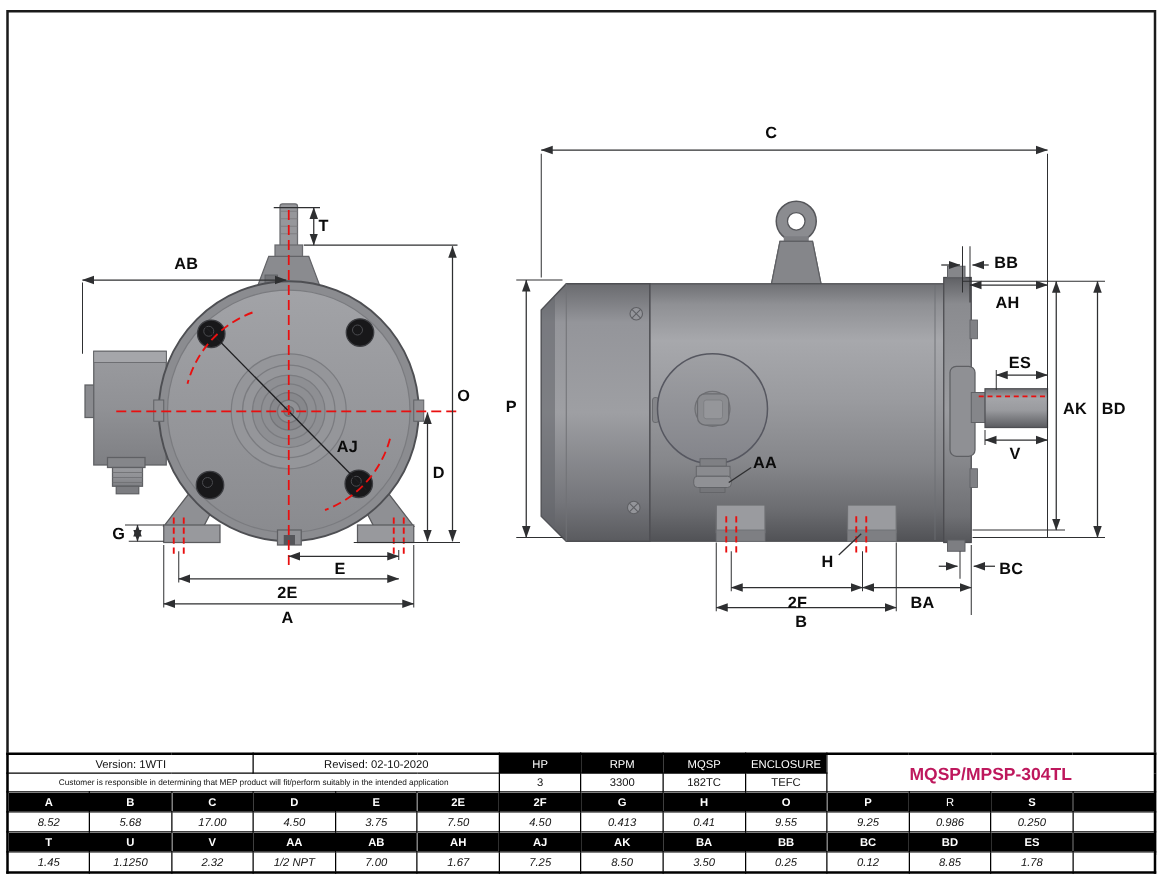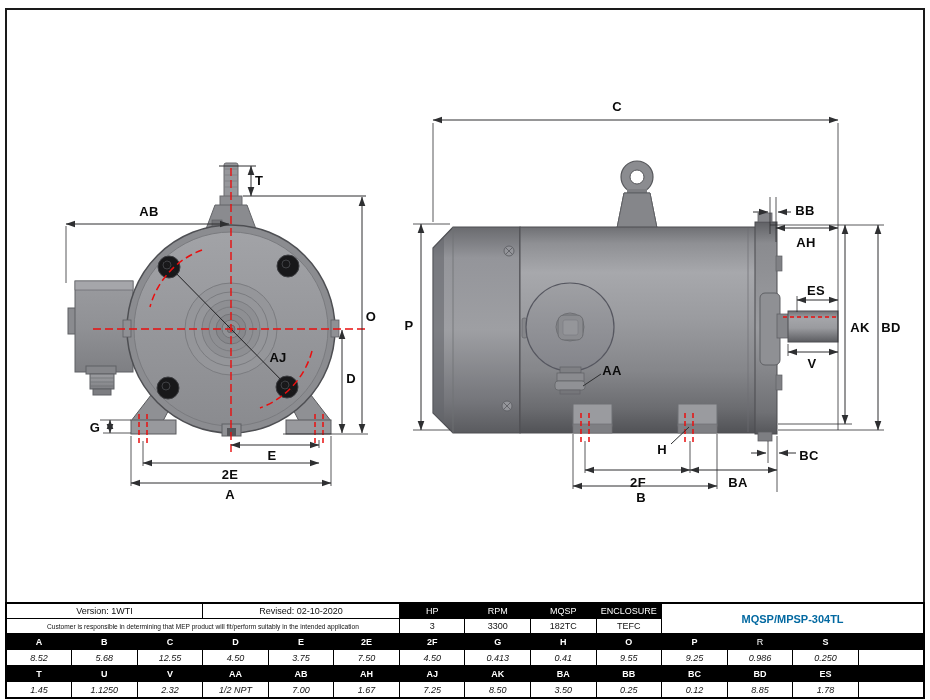--- a/index.html
+++ b/index.html
@@ -13,21 +13,21 @@
   #spec-table{position:absolute;left:5px;top:592px;width:920px;border-collapse:collapse;
               table-layout:fixed;background:#fff;border:2px solid #000;margin-top:10px;}
   #spec-table td{border:1px solid #000;text-align:center;vertical-align:middle;padding:0;overflow:hidden;
                  font-family:"Liberation Sans",sans-serif;}
   .r-info td{font-size:9px;height:14px;color:#111;}
   td.disc{font-size:6.6px;}
   td.hdrb{background:#000;color:#fff;font-weight:400;font-size:9px;}
   .r-hdr td{background:#000;color:#fff;font-weight:700;font-size:9px;height:15px;border-color:#000;}
   .r-hdr td.lt{font-weight:400;}
   .r-val td{font-size:9px;height:15px;color:#111;font-style:italic;}
-  td.model{font-size:11px;font-weight:700;color:#0369a1;}
+  td.model{font-size:14px;font-weight:700;color:#be185d;}
 </style>
 </head>
 <body>
 
 <div id="stage">
   <div id="sheet-border"></div>
 
   <svg id="drawing" width="930" height="592" viewBox="0 0 930 592">
     <defs>
       <marker id="ar" viewBox="0 0 10 8" refX="9.2" refY="4" markerWidth="10" markerHeight="8" orient="auto-start-reverse" markerUnits="userSpaceOnUse">
@@ -339,21 +339,21 @@
       <td>H</td>
       <td>O</td>
       <td>P</td>
       <td class="lt">R</td>
       <td>S</td>
       <td></td>
     </tr>
     <tr class="r-val">
       <td>8.52</td>
       <td>5.68</td>
-      <td>12.55</td>
+      <td>17.00</td>
       <td>4.50</td>
       <td>3.75</td>
       <td>7.50</td>
       <td>4.50</td>
       <td>0.413</td>
       <td>0.41</td>
       <td>9.55</td>
       <td>9.25</td>
       <td>0.986</td>
       <td>0.250</td>

